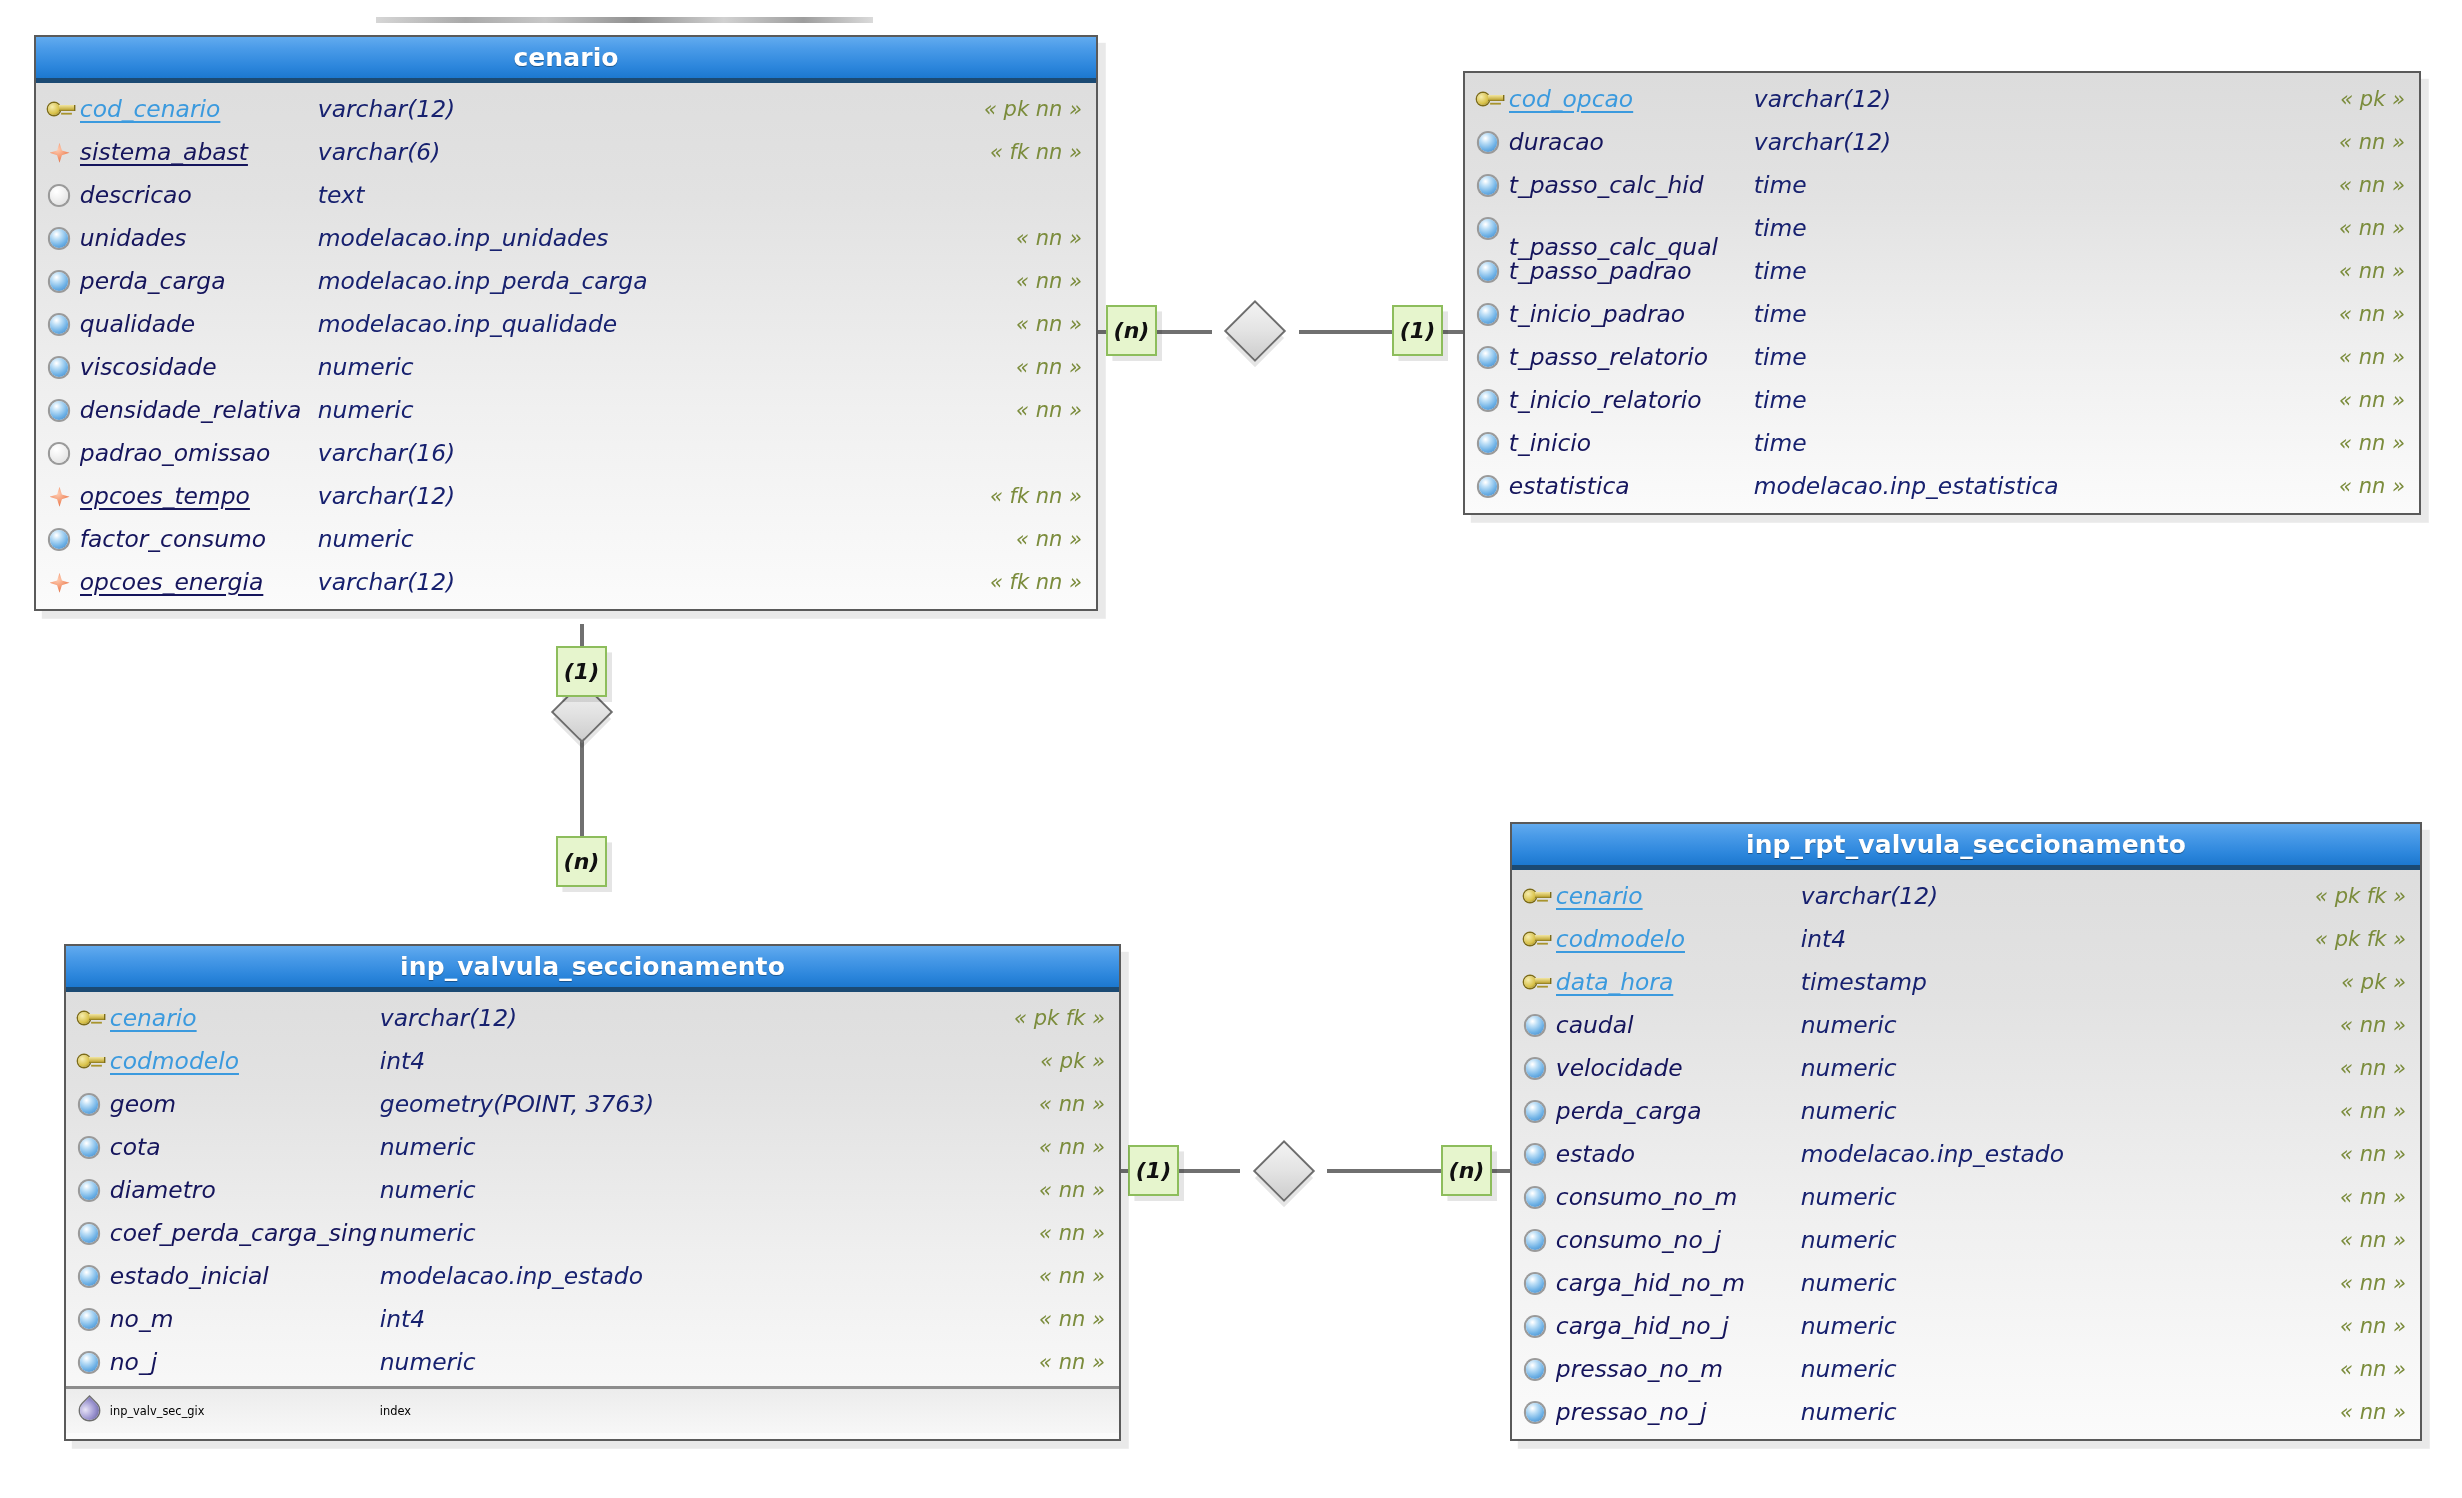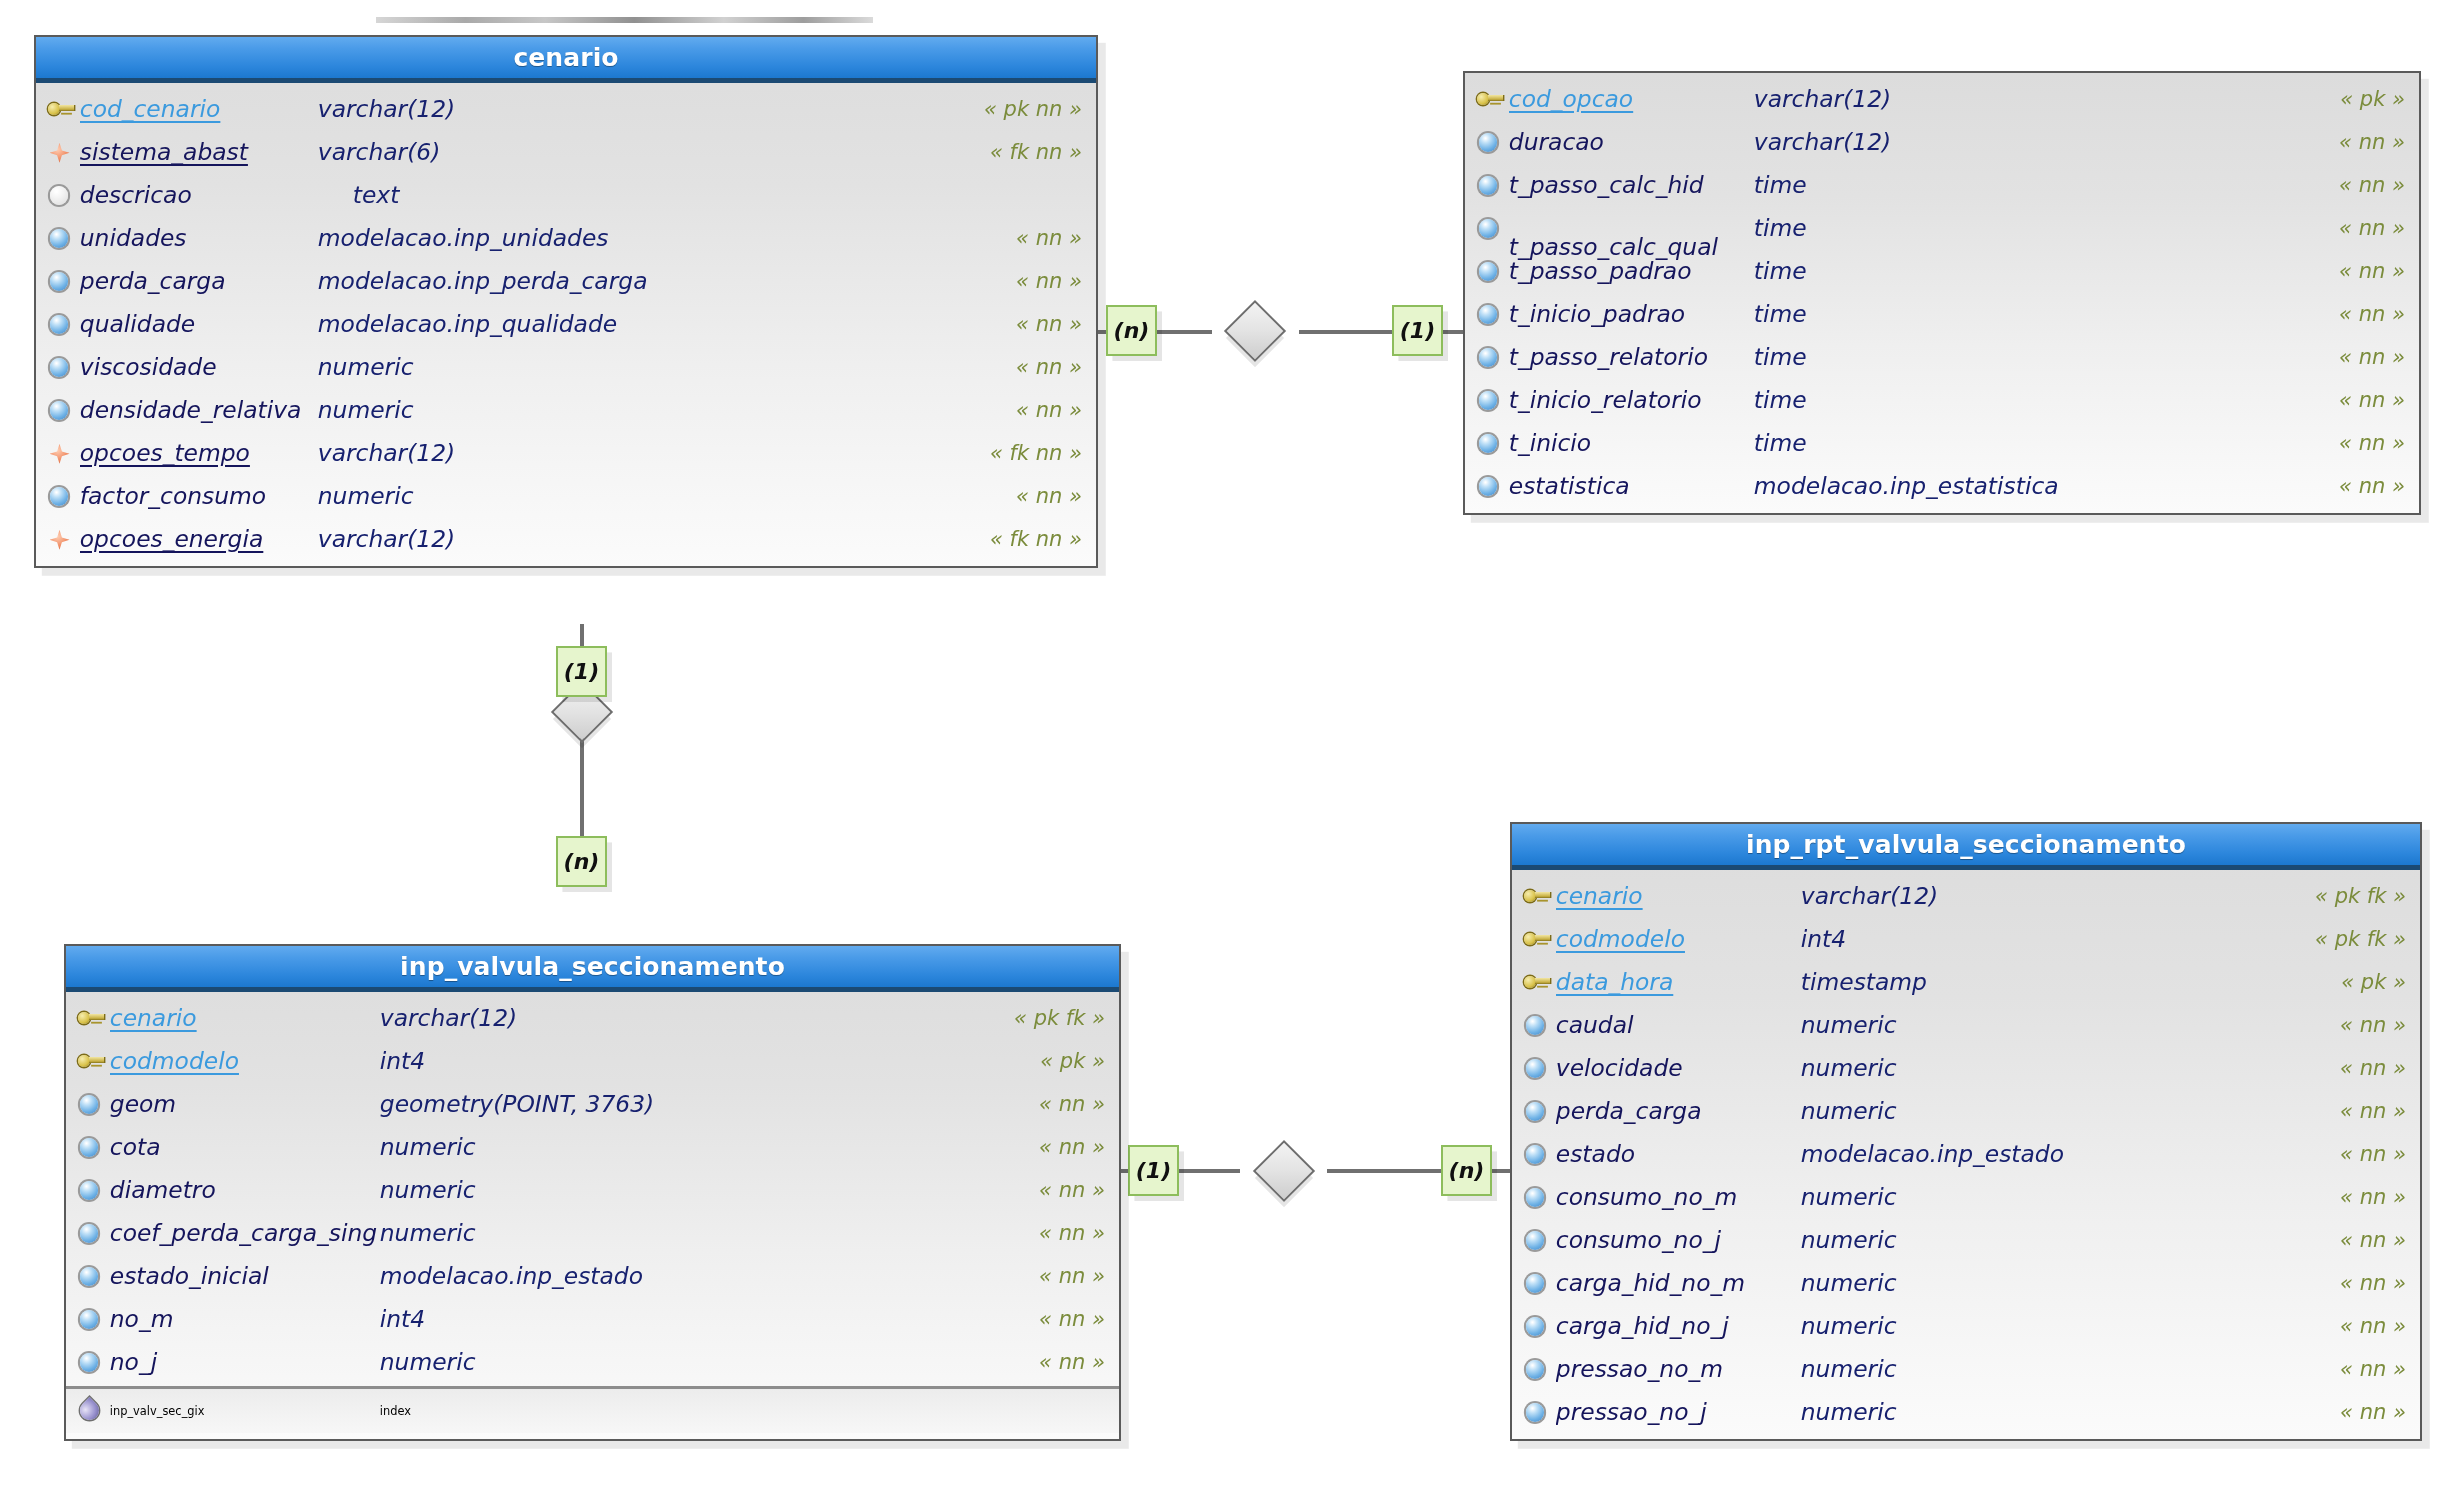--- a/index.html
+++ b/index.html
@@ -136,21 +136,21 @@
         </div>
         <div class="row">
           <span class="ico fk"></span>
           <span class="nm fkunder" style="width: 238px;">sistema_abast</span>
           <span class="ty" style="width: 355px;">varchar(6)</span>
           <span class="st">« fk nn »</span>
         </div>
         <div class="row">
           <span class="ico wh"></span>
           <span class="nm" style="width: 238px;">descricao</span>
-          <span class="ty" style="width: 355px; margin-left: 35px;">text</span>
+          <span class="ty" style="width: 355px;">text</span>
           <span class="st"></span>
         </div>
         <div class="row">
           <span class="ico bl"></span>
           <span class="nm" style="width: 238px;">unidades</span>
           <span class="ty" style="width: 355px;">modelacao.inp_unidades</span>
           <span class="st">« nn »</span>
         </div>
         <div class="row">
           <span class="ico bl"></span>
@@ -168,20 +168,26 @@
           <span class="ico bl"></span>
           <span class="nm" style="width: 238px;">viscosidade</span>
           <span class="ty" style="width: 355px;">numeric</span>
           <span class="st">« nn »</span>
         </div>
         <div class="row">
           <span class="ico bl"></span>
           <span class="nm" style="width: 238px;">densidade_relativa</span>
           <span class="ty" style="width: 355px;">numeric</span>
           <span class="st">« nn »</span>
+        </div>
+        <div class="row">
+          <span class="ico wh"></span>
+          <span class="nm" style="width: 238px;">padrao_omissao</span>
+          <span class="ty" style="width: 355px;">varchar(16)</span>
+          <span class="st"></span>
         </div>
         <div class="row">
           <span class="ico fk"></span>
           <span class="nm fkunder" style="width: 238px;">opcoes_tempo</span>
           <span class="ty" style="width: 355px;">varchar(12)</span>
           <span class="st">« fk nn »</span>
         </div>
         <div class="row">
           <span class="ico bl"></span>
           <span class="nm" style="width: 238px;">factor_consumo</span>

